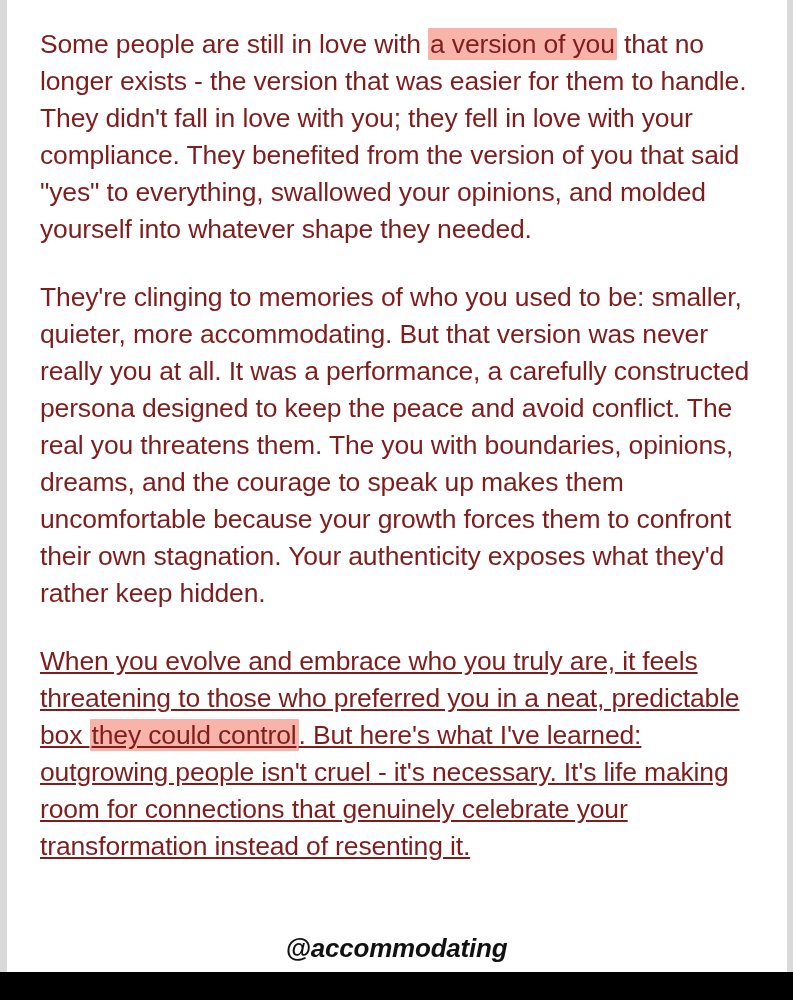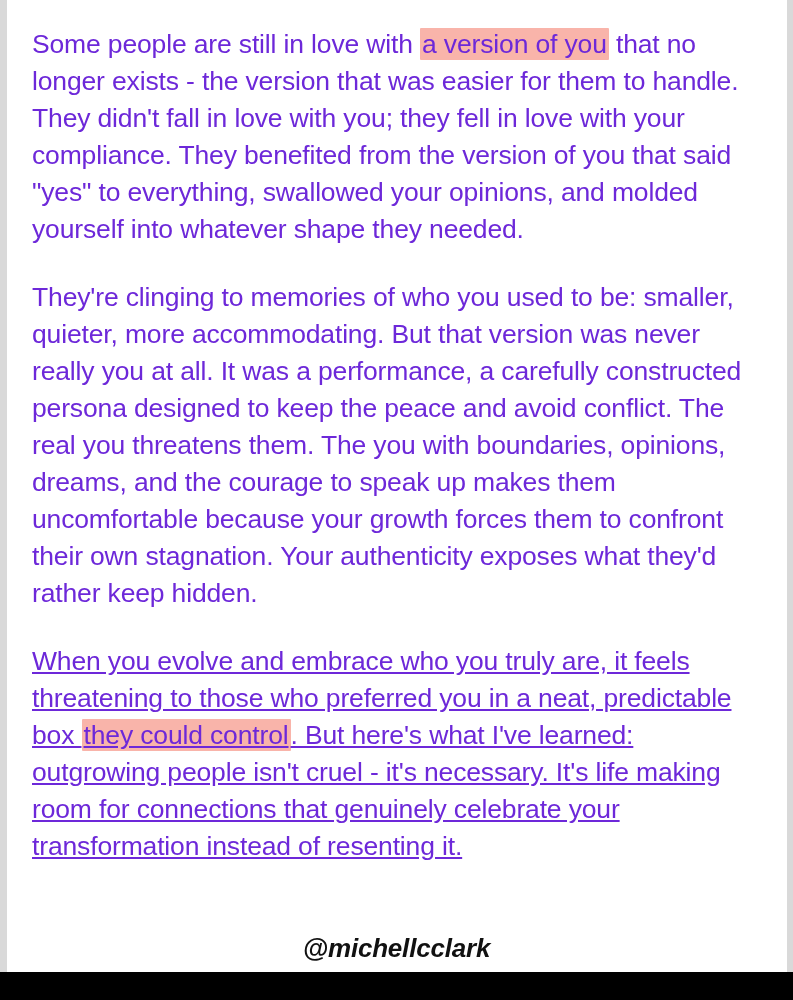--- a/index.html
+++ b/index.html
@@ -44,24 +44,24 @@
     bottom: 0;
     width: 100%;
     height: 28px;
     background: #000000;
   }
   .content {
     padding: 26px 40px 0 32px;
     flex: 1 1 auto;
   }
   p.para {
-    margin: 0 0 31px 0;
+    margin: 0 0 31px 8px;
     font-size: 26.5px;
     line-height: 37px;
-    color: #6d28d9;
+    color: #7f1d1d;
     letter-spacing: -0.15px;
     font-weight: 400;
   }
   p.para:last-of-type {
     margin-bottom: 0;
     text-decoration: underline;
   }
   .hl {
     background: #f9b4aa;
     padding: 1px 2px;
@@ -90,17 +90,17 @@
   <div class="edge-left"></div>
   <div class="edge-right"></div>
 
   <div class="content">
     <p class="para"><span>Some people are still in love with </span><span class="hl" style="background: rgb(249, 180, 170);">a version of you</span><span> that no longer exists - the version that was easier for them to handle. They didn't fall in love with you; they fell in love with your compliance. They benefited from the version of you that said "yes" to everything, swallowed your opinions, and molded yourself into whatever shape they needed.</span></p>
     <p class="para"><span>They're clinging to memories of who you used to be: smaller, quieter, more accommodating. But that version was never really you at all. It was a performance, a carefully constructed persona designed to keep the peace and avoid conflict. The real you threatens them. The you with boundaries, opinions, dreams, and the courage to speak up makes them uncomfortable because your growth forces them to confront their own stagnation. Your authenticity exposes what they'd rather keep hidden.</span></p>
     <p class="para"><span>When you evolve and embrace who you truly are, it feels threatening to those who preferred you in a neat, predictable box </span><span class="hl" style="background: rgb(249, 180, 170);">they could control</span><span>. But here's what I've learned: outgrowing people isn't cruel - it's necessary. It's life making room for connections that genuinely celebrate your transformation instead of resenting it.</span></p>
   </div>
 
   <div class="handle-wrap">
-    <span class="handle">@michellcclark</span>
+    <span class="handle">@accommodating</span>
   </div>
 
   <div class="bottom-bar"></div>
 </div>
 
 </body></html>

